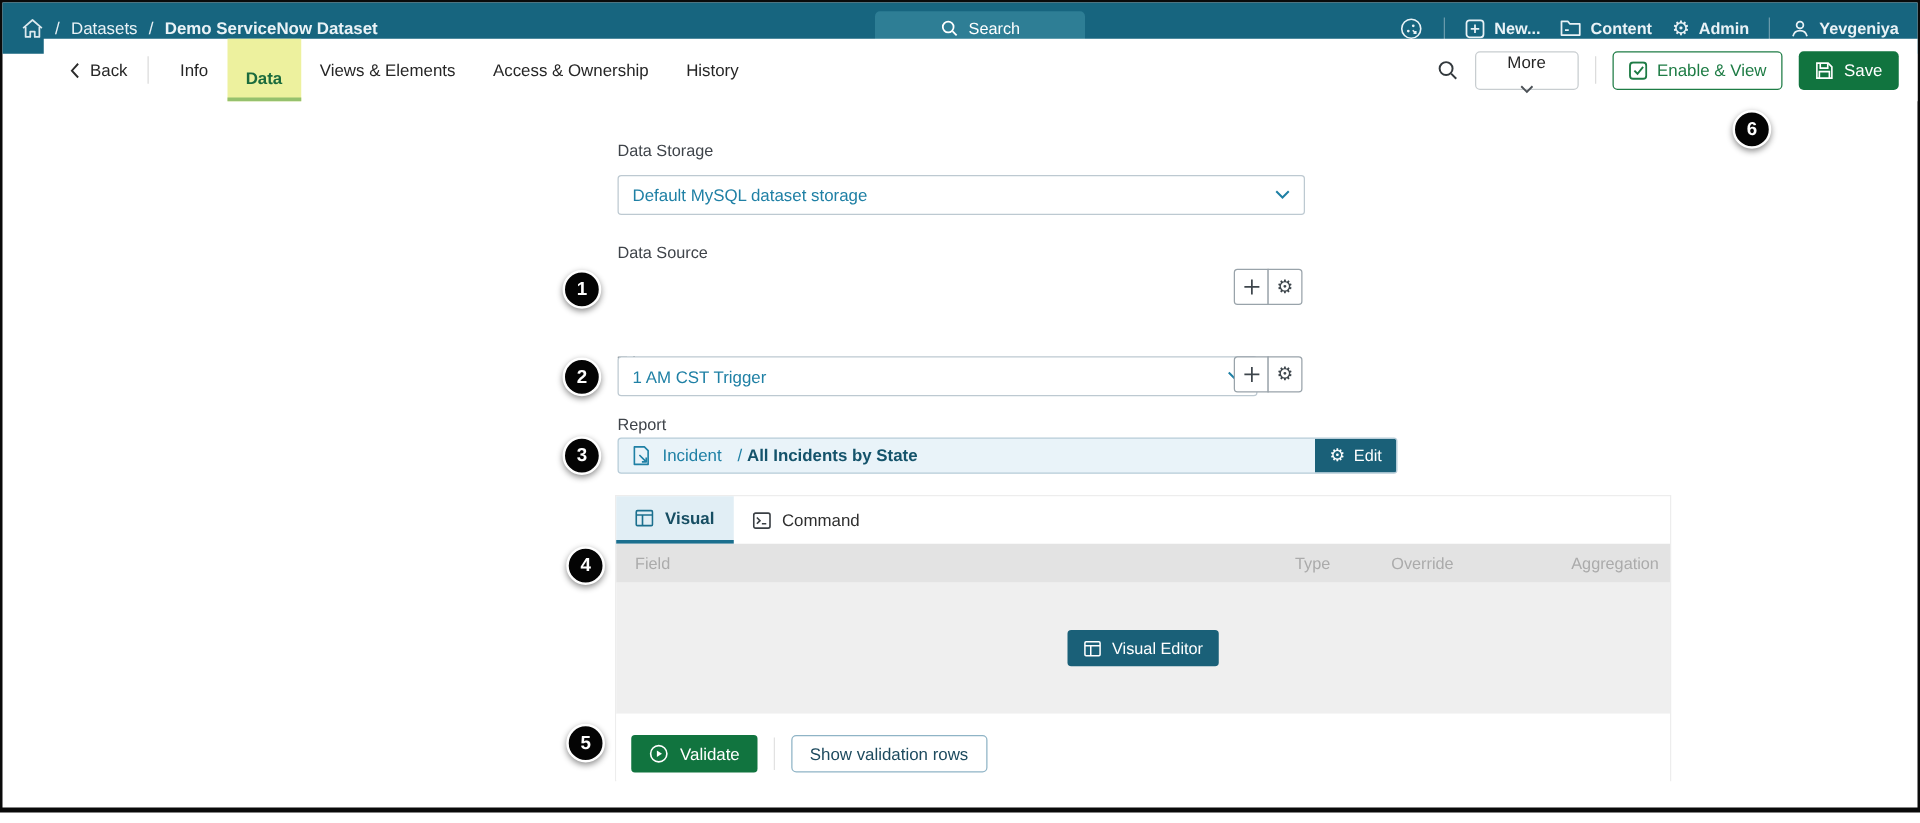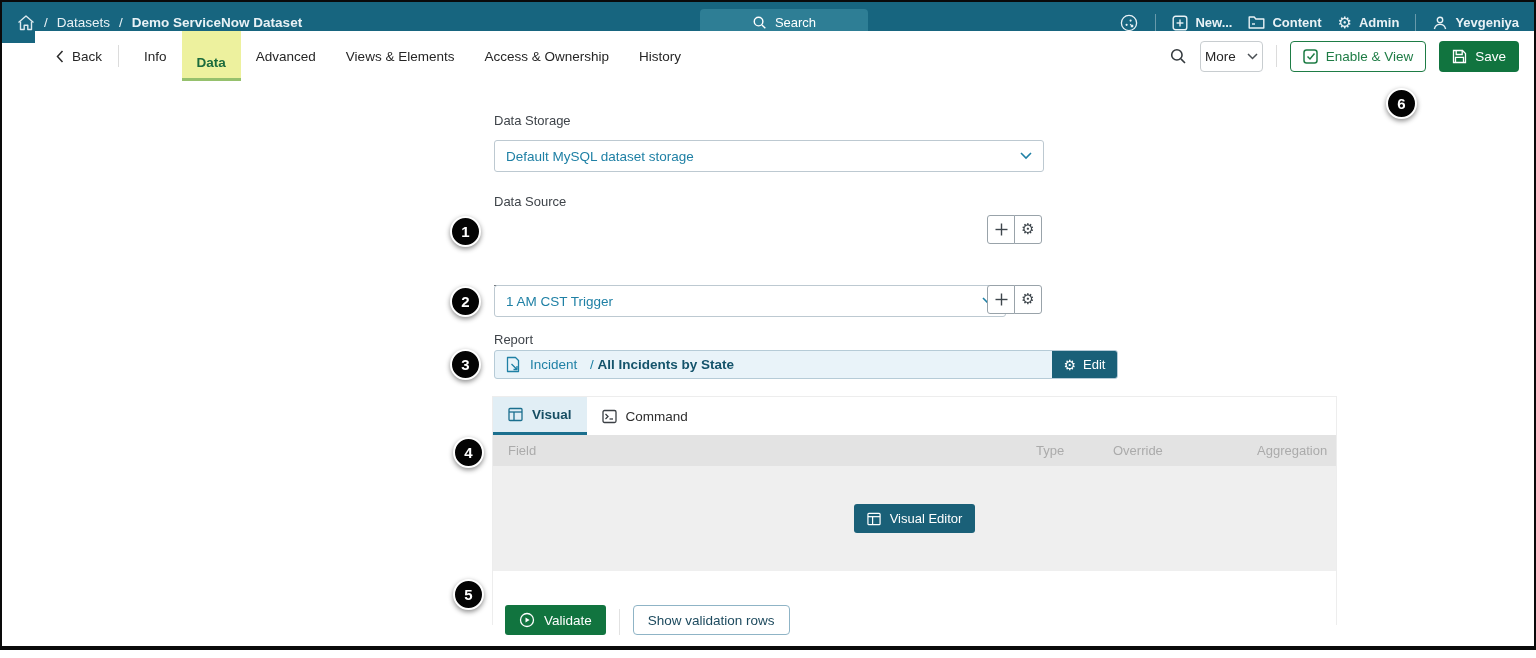--- a/index.html
+++ b/index.html
@@ -35,21 +35,21 @@
   .gear-glyph { font-family:"DejaVu Sans", sans-serif; font-weight:normal; line-height:1; }
 
   
   .toolbar { position:absolute; left:0; top:29px; right:0; height:50px; background:#fff; display:flex; align-items:stretch;margin-left:33px; }
   .back { display:flex; align-items:center; gap:8px; padding:0 16px 0 21px; font-size:13.5px; color:#262626; }
   .tb-divider { width:1px; height:22px; background:#DCDCDC; align-self:center; }
   .tabs { display:flex; margin-left:10px; }
   .tab { display:flex; align-items:center; padding:0 15px; font-size:13.5px; color:#262626; box-sizing:border-box; }
   .tab.active { background:#EDF19E; color:#1B6B3D; font-weight:bold; border-bottom:3px solid #96C16D; padding-top:15px; }
   .tb-right { position:absolute; right:15px; top:0; height:50px; display:flex; align-items:center; gap:13px; }
-  .more-btn { height:31px; padding:0 4px; border:1px solid #C8CDD0; border-radius:4px; display:flex; align-items:center; gap:11px; font-size:13.5px; color:#262626; background:#fff; box-sizing:border-box; }
+  .more-btn { height:31px; padding:0 25px; border:1px solid #C8CDD0; border-radius:4px; display:flex; align-items:center; gap:11px; font-size:13.5px; color:#262626; background:#fff; box-sizing:border-box;flex-direction:column; }
   .btn-enable { height:31px; padding:0 12px; border:1px solid #1E7C45; border-radius:4px; display:flex; align-items:center; gap:8px; font-size:13.5px; color:#1E7C45; background:#fff; box-sizing:border-box; }
   .btn-save { height:31px; padding:0 13px; border-radius:4px; display:flex; align-items:center; gap:8px; font-size:13.5px; color:#fff; background:#11743F; }
 
   
   .field-label { position:absolute; font-size:13px; color:#3F444A; }
   .select {
     position:absolute; height:29px; box-sizing:border-box; border:1px solid #BDC9D1;
     border-radius:3px; background:#fff; display:flex; align-items:center;
     padding:15px 11px; font-size:13.5px; color:#1F80A5;
   }
@@ -73,21 +73,21 @@
   .panel-tabs { height:38px; display:flex; }
   .ptab { display:flex; align-items:center; gap:9px; padding:0 15px; font-size:13.5px; color:#2E2E2E; box-sizing:border-box; }
   .ptab.active { background:#E1EEF5; color:#174E63; font-weight:bold; border-bottom:3px solid #1B6F8E;text-align:right; }
   .ptab .ticon { display:flex; color:#3A3F44; }
   .ptab.active .ticon { color:#1B6F8E; }
   .panel-header { height:31px; background:#E3E3E3; position:relative; font-size:13px; color:#ABABAB; }
   .panel-header span { position:absolute; top:8px; }
   .col-field { left:15px; } .col-type { left:543px; } .col-override { left:620px; } .col-aggregation { left:764px; }
   .panel-body { height:105px; background:#EFEFEF; display:flex; align-items:center; justify-content:center; }
   .visual-editor-btn { height:29px; padding:0 13px; background:#1A6078; border-radius:3px; color:#fff; display:flex; align-items:center; gap:9px; font-size:13px; }
-  .panel-footer { height:64px; display:flex; align-items:flex-end; gap:13px; padding-left:12px; background:#fff; }
+  .panel-footer { height:64px; display:flex; align-items:center; gap:13px; padding-left:12px; background:#fff; }
   .btn-validate { height:30px; padding:0 14px; background:#11743F; border-radius:3px; color:#fff; display:flex; align-items:center; gap:9px; font-size:13.5px; }
   .footer-divider { width:1px; height:26px; background:#E2E2E2; }
   .btn-show-rows { height:30px; padding:0 14px; background:#fff; border:1px solid #8FB4C6; border-radius:4px; color:#1D4A5E; display:flex; align-items:center; font-size:13.5px; box-sizing:border-box; }
 
   
   .ann {
     position:absolute; width:31px; height:31px; border-radius:50%; background:#040404;
     border:2px solid #fff; box-shadow:0 2px 5px rgba(0,0,0,0.45);
     color:#fff; font-size:15px; font-weight:bold;
     display:flex; align-items:center; justify-content:center; box-sizing:border-box; z-index:5;
@@ -176,21 +176,20 @@
         <svg width="8" height="13" viewBox="0 0 8 13" fill="none" stroke="#2B2B2B" stroke-width="1.5">
             <polyline points="6.5,1 1.5,6.5 6.5,12"></polyline>
           </svg>
       </span>
       <span>Back</span>
     </div>
     <span class="tb-divider"></span>
     <div class="tabs">
       <div class="tab">Info</div>
       <div class="tab active">Data</div>
-      <div class="tab">Advanced</div>
       <div class="tab">Views &amp; Elements</div>
       <div class="tab">Access &amp; Ownership</div>
       <div class="tab">History</div>
     </div>
     <div class="tb-right">
       <span class="ic">
         <svg width="18" height="18" viewBox="0 0 16 16" fill="none" stroke="#33393D" stroke-width="1.4">
             <circle cx="7" cy="7" r="4.6"></circle>
             <line x1="10.6" y1="10.6" x2="14.2" y2="14.2"></line>
           </svg>

